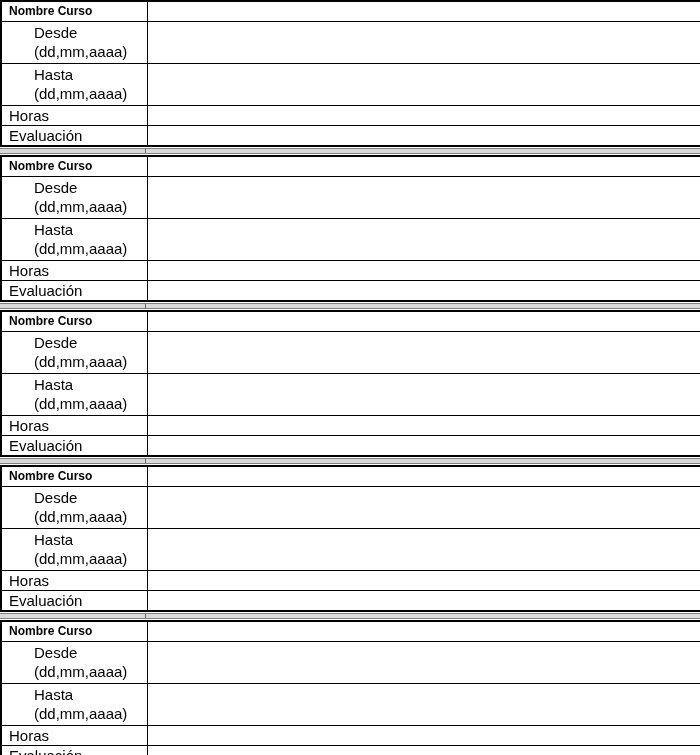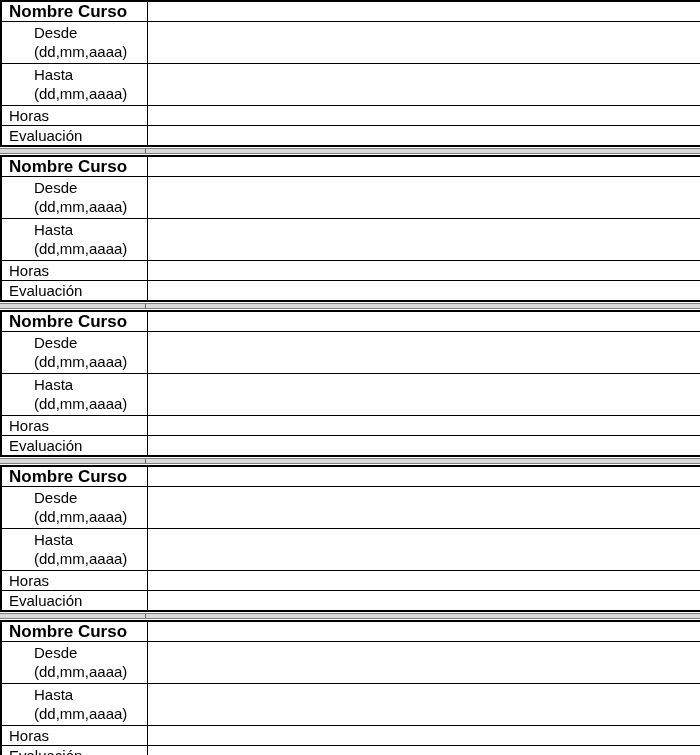--- a/index.html
+++ b/index.html
@@ -33,21 +33,21 @@
     white-space: nowrap;
     background: #ffffff;
   }
   tr.r-name td {
     height: 19px;
     line-height: 19px;
     vertical-align: middle;
   }
   tr.r-name td.label {
     font-weight: bold;
-    font-size: 17px;
+    font-size: 12px;
   }
   tr.r-tall td {
     height: 40px;
     vertical-align: top;
     line-height: 19px;
     padding-top: 1px;
     padding-left: 32px;
   }
   tr.r-small td {
     height: 19px;

